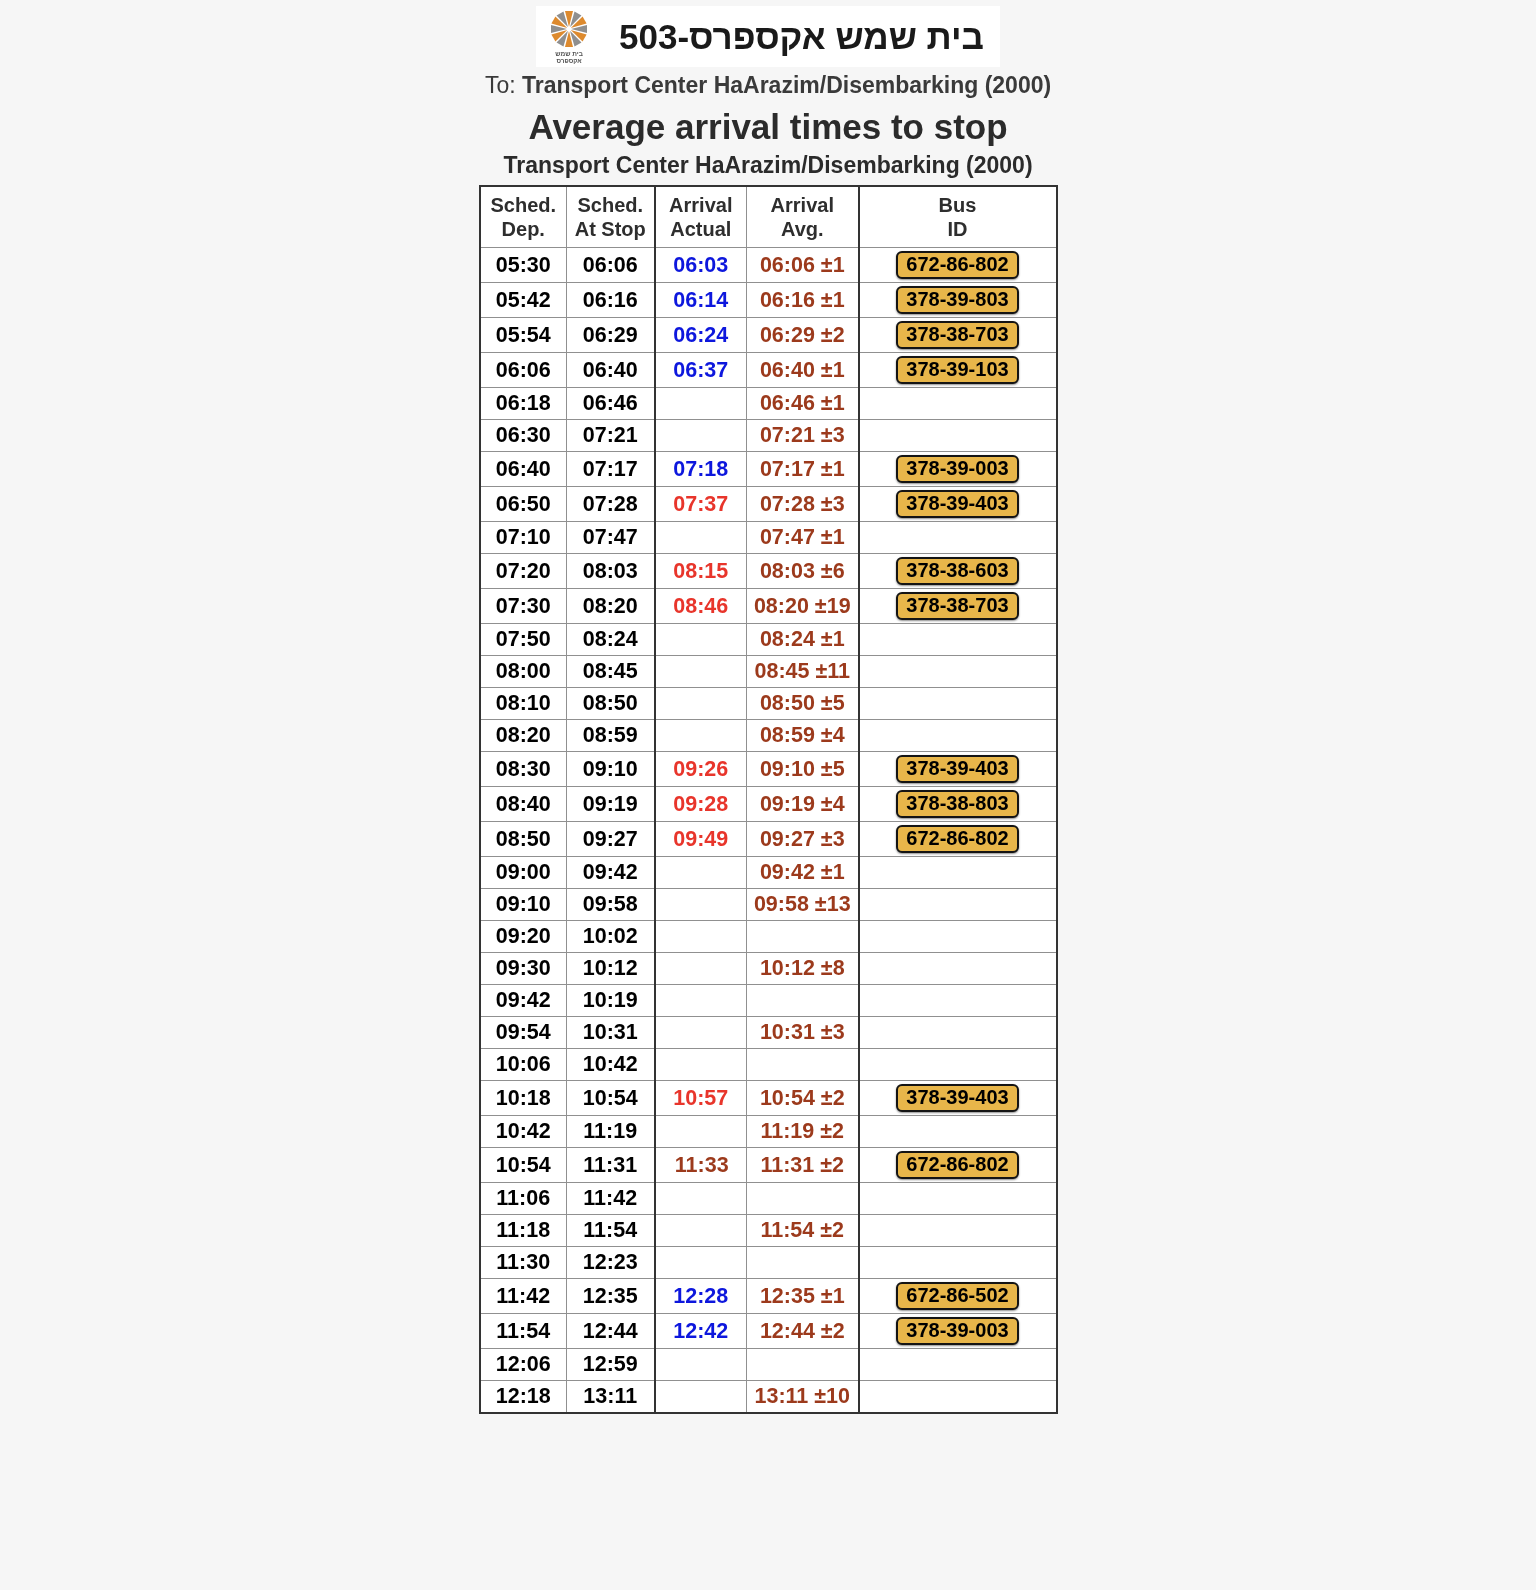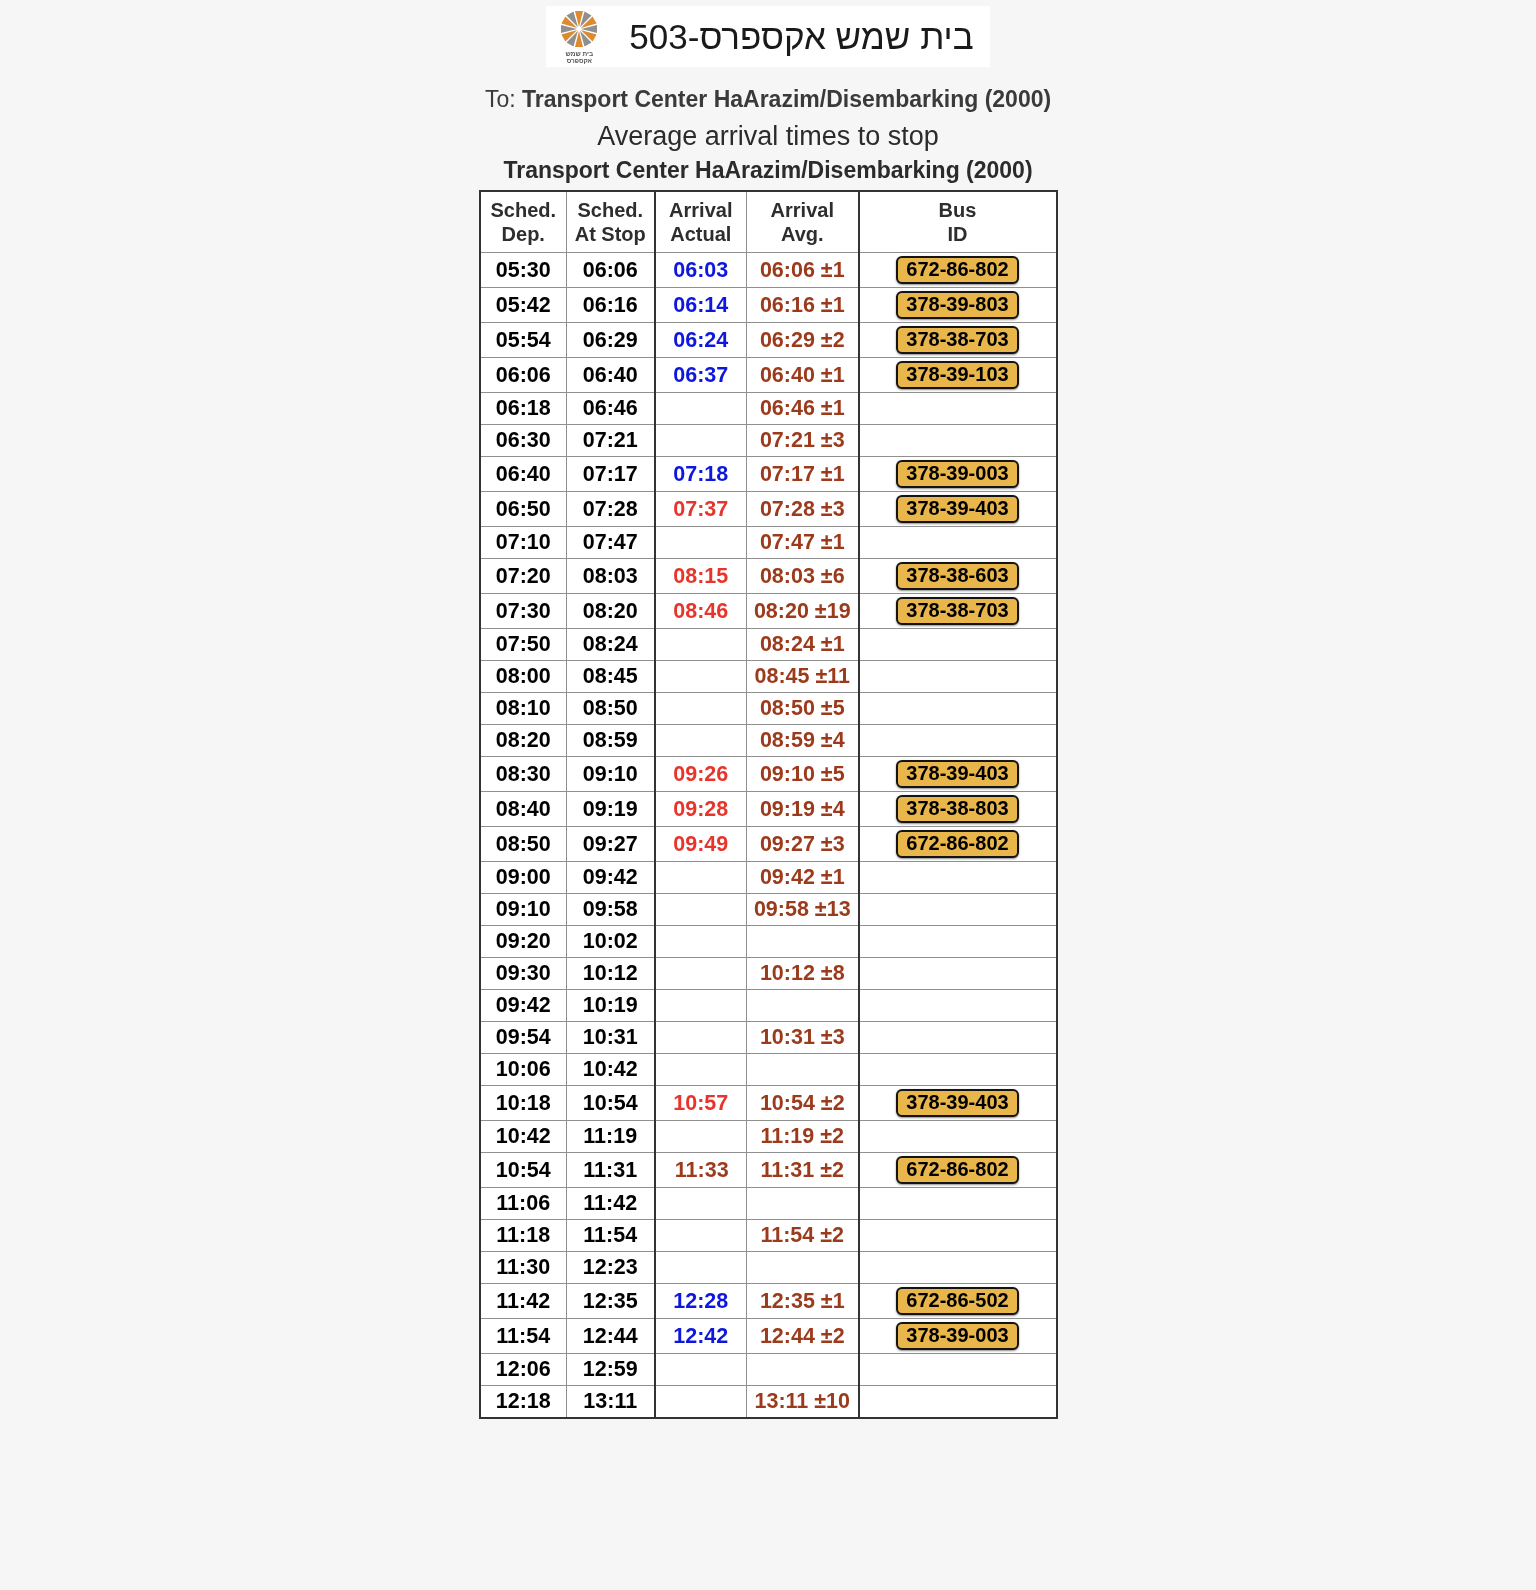--- a/index.html
+++ b/index.html
@@ -18,31 +18,31 @@
     background:#ffffff; padding:3px 16px 3px 10px;
   }
   .logo {
     display:flex; flex-direction:column; align-items:center; width:46px;
   }
   .logo-caption {
     font-size:6.5px; line-height:1.1; color:#555; font-weight:bold;
     direction:rtl; text-align:center; margin-top:1px;
   }
   .route-title {
-    font-size:35px; font-weight:normal; color:#1a1a1a;
+    font-size:35px; font-weight:bold; color:#1a1a1a;
     direction:rtl; white-space:nowrap; line-height:1.2;margin-left:15px;
   }
   .ray-orange { fill:var(--logo-orange,#dd8a2e); }
   .ray-gray   { fill:var(--logo-gray,#8f8f8f); }
 
-  .to-line { margin-top:19px; font-size:23px; color:#3a3a3a; text-align:center; }
+  .to-line { margin-top:5px; font-size:23px; color:#3a3a3a; text-align:center; }
   .to-line .to-prefix { font-weight:normal; }
   .to-line .dest { font-weight:bold; }
   .subtitle {
-    margin-top:8px; font-size:27px; font-weight:normal; color:#2b2b2b; text-align:center;
+    margin-top:8px; font-size:35px; font-weight:bold; color:#2b2b2b; text-align:center;
   }
   .stop-name {
     margin-top:5px; font-size:23px; font-weight:bold; color:#2b2b2b; text-align:center;
   }
 
   
   table.arrivals {
     margin:6px auto 0 auto;
     border-collapse:collapse;
     background:var(--table-bg,#ffffff);

